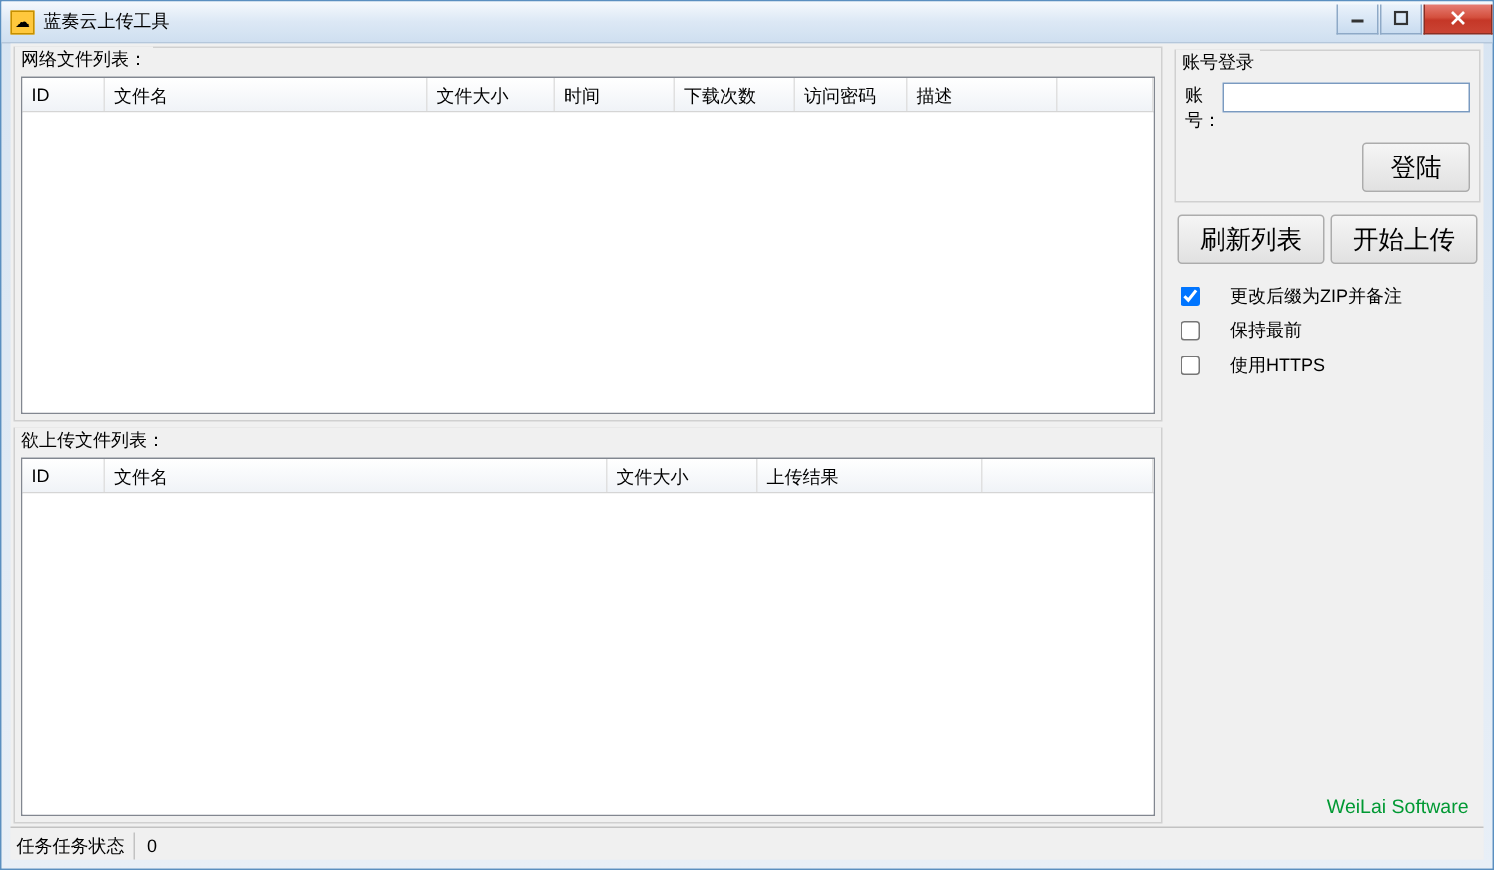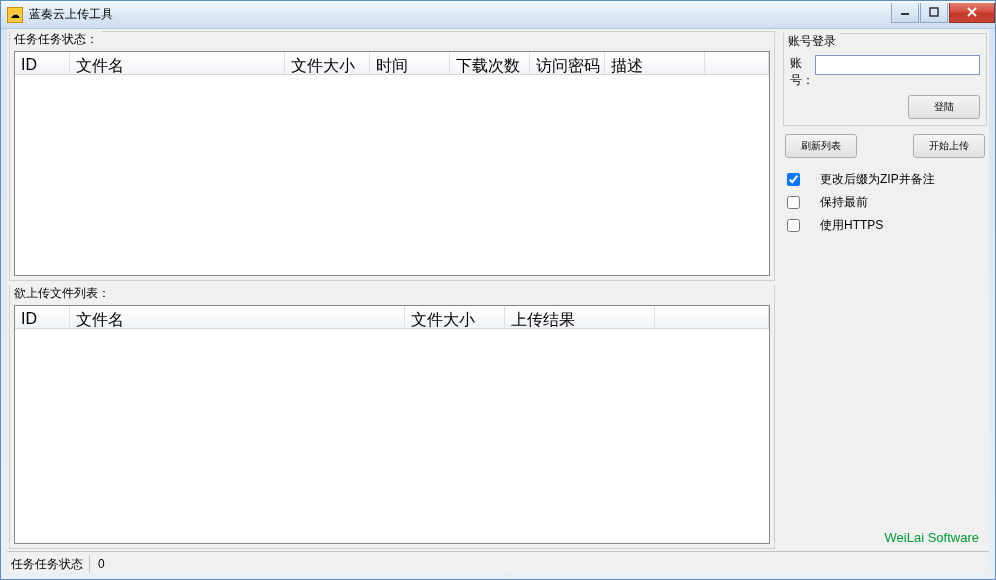--- a/index.html
+++ b/index.html
@@ -84,40 +84,40 @@
 }
 .lv-header {
   display: flex;
   background: linear-gradient(to bottom, #fff, #f0f3f7);
   border-bottom: 1px solid #d5d5d5;
   height: 23px;
 }
 .lv-col {
   border-right: 1px solid #e0e0e0;
   padding: 4px 6px;
-  font-size: 16px;
+  font-size: 12px;
   white-space: nowrap;
   overflow: hidden;
 }
 .lv-body { background: #fff; }
 
 .login-group { border: 1px solid #d0d0d0; margin: 2px 2px 6px 2px; }
 .login-row { display: flex; align-items: flex-start; margin: 4px 6px; }
 .login-label { width: 40px; }
 .login-input {
   flex: 1; border: 1px solid #7a9ac0; height: 20px; padding: 0 4px;
   font-family: inherit; font-size: 12px;
 }
 .login-actions { text-align: right; padding: 2px 6px 6px; }
 .btn {
   background: linear-gradient(to bottom, #f5f5f5, #e1e1e1);
   border: 1px solid #acacac;
   border-radius: 3px;
   padding: 4px 14px;
-  font-family: inherit; font-size: 10px;
+  font-family: inherit; font-size: 17px;
   cursor: pointer;
   min-width: 72px;
 }
 .action-row { display: flex; justify-content: space-between; padding: 2px 4px 10px 4px; }
 .cb-row { display: flex; align-items: center; padding: 3px 6px; gap: 20px; }
 .cb-row input { margin: 0; }
 
 .hint {
   position: absolute;
   right: 10px; bottom: 26px;
@@ -175,21 +175,21 @@
       </div>
     </div>
   </div>
 
   <div class="client">
     <div class="main-row">
 
       <div class="left-col">
 
         <div class="group" style="flex:0 0 auto;">
-          <span class="group-title">任务任务状态：</span>
+          <span class="group-title">网络文件列表：</span>
           <div class="group-body">
             <div class="listview">
               <div class="lv-header">
                 <div class="lv-col" style="width:55px">ID</div>
                 <div class="lv-col" style="width:215px">文件名</div>
                 <div class="lv-col" style="width:85px">文件大小</div>
                 <div class="lv-col" style="width:80px">时间</div>
                 <div class="lv-col" style="width:80px">下载次数</div>
                 <div class="lv-col" style="width:75px">访问密码</div>
                 <div class="lv-col" style="width:100px">描述</div>

